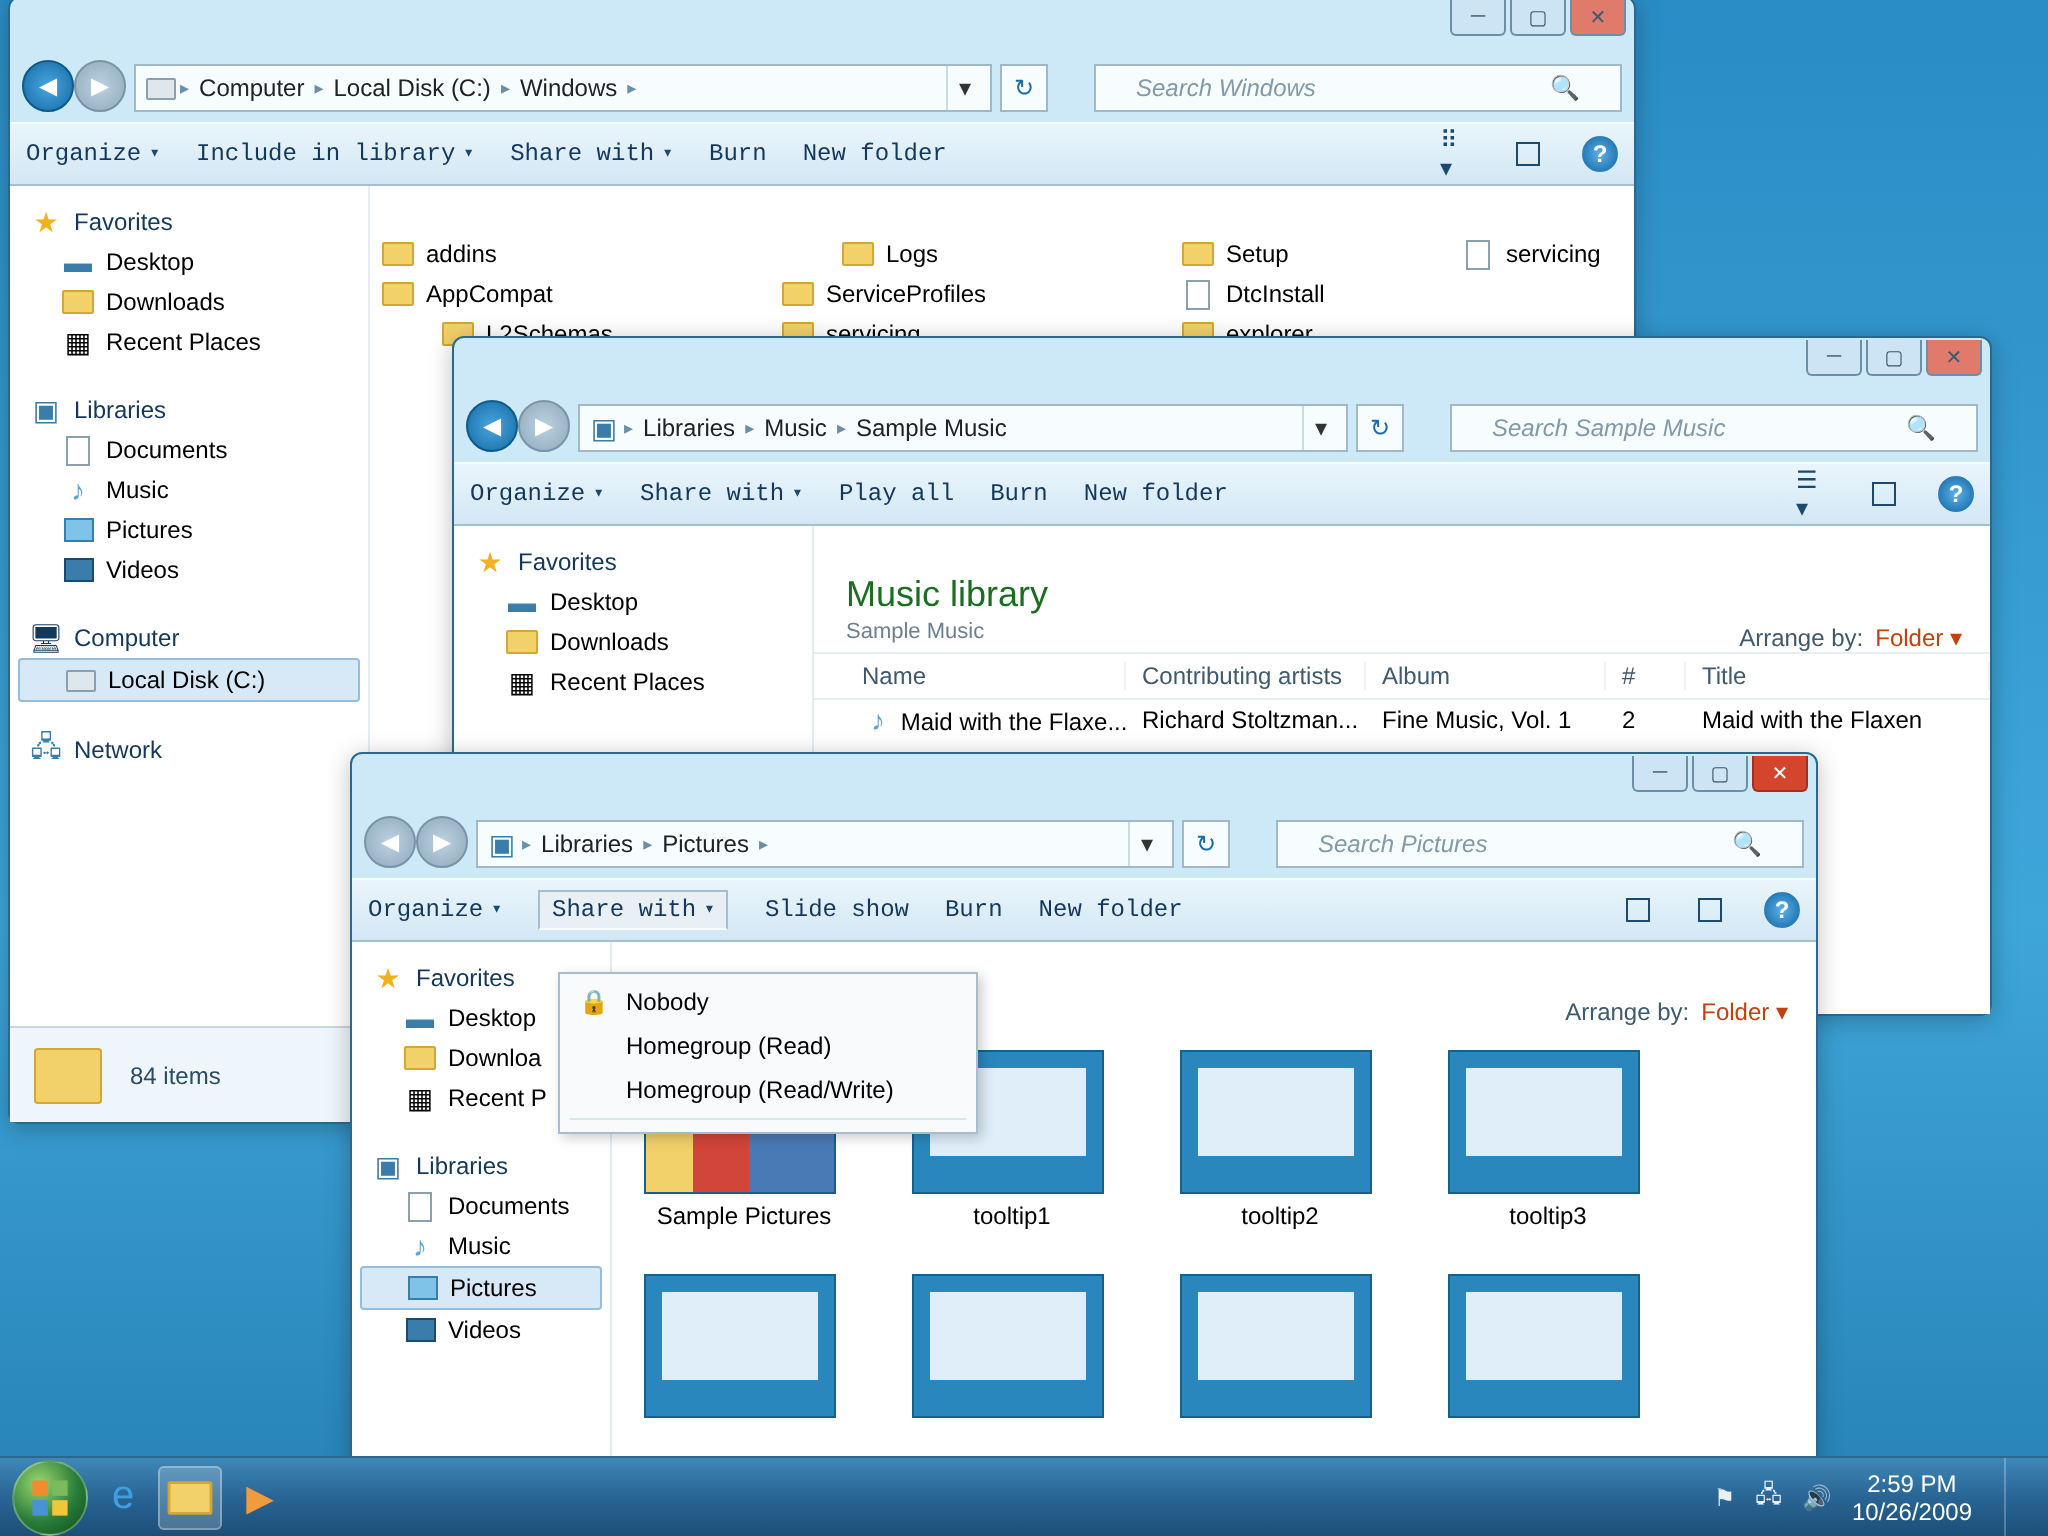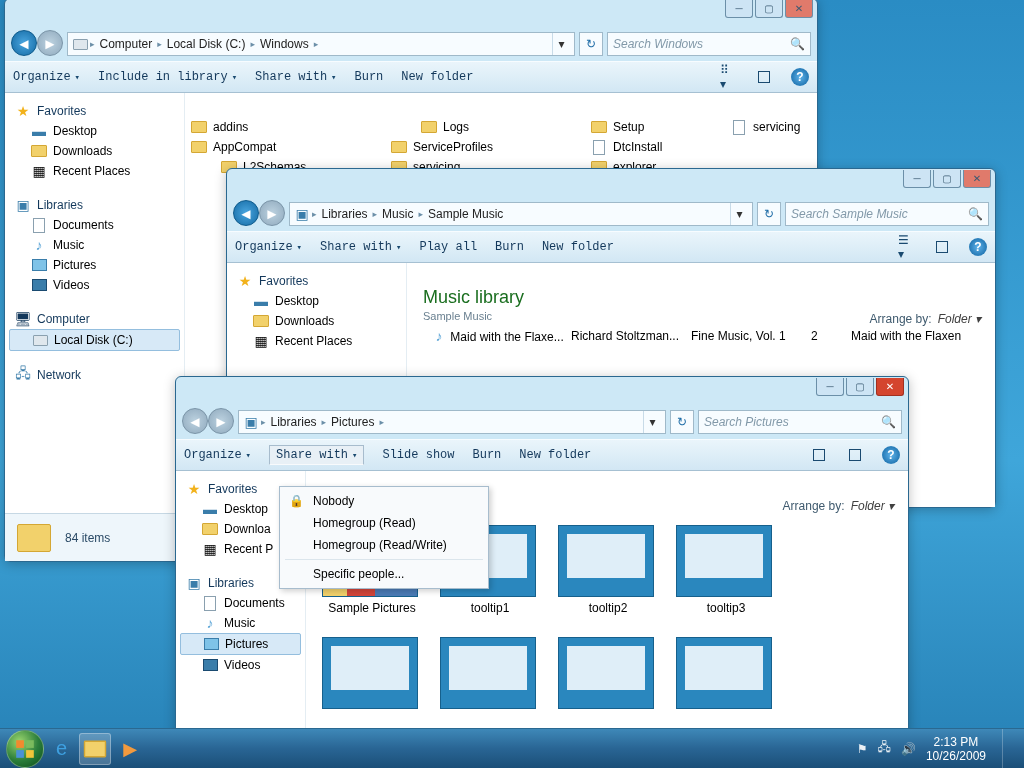--- a/index.html
+++ b/index.html
@@ -13,21 +13,21 @@
 .win-btn.close.active { background:#d4452e; color:#fff; border-color:#a03020;}
 .nav-row { height:34px; display:flex; align-items:center; gap:4px; padding:0 6px; }
 .nav-arrows { width:52px; height:28px; position:relative; display:flex; }
 .nav-arrow { width:26px; height:26px; border-radius:50%; background:radial-gradient(#4aa6e0,#146aa3); color:#fff; display:flex; align-items:center; justify-content:center; font-size:15px; border:1px solid #0d5a8c;}
 .nav-arrow.fwd { background:radial-gradient(#bcd2e0,#8fa9bd); border-color:#7a94a7;}
 .crumbs { flex:1; height:24px; background:#f7fcff; border:1px solid #9fb9c9; display:flex; align-items:center; padding:0 4px; gap:2px; }
 .crumb { padding:0 3px; color:#222; white-space:nowrap; cursor:pointer;}
 .crumb-sep { color:#6b8fa8; font-size:9px;}
 .crumb-dd { width:18px; text-align:center; color:#333; border-left:1px solid #c8dbe8; height:100%; display:flex; align-items:center; justify-content:center;}
 .refresh-btn { width:24px; height:24px; border:1px solid #9fb9c9; background:#f7fcff; display:flex; align-items:center; justify-content:center; color:#1e6ca6; }
-.search-box { width:204px; height:24px; border:1px solid #9fb9c9; background:#f7fcff; display:flex; align-items:center; justify-content:space-between; padding:0 5px; color:#8299a9; font-style:italic;}
+.search-box { width:264px; height:24px; border:1px solid #9fb9c9; background:#f7fcff; display:flex; align-items:center; justify-content:space-between; padding:0 20px; color:#8299a9; font-style:italic;margin-left:19px;}
 .search-box .mag { color:#3a7daa; font-style:normal;}
 .toolbar { height:32px; background:linear-gradient(#eaf5fb,#d2e7f4); border-top:1px solid #f7fcff; border-bottom:1px solid #a6c0d2; display:flex; align-items:center; padding:0 8px; gap:18px; }
 .tool-item { color:#13385b; cursor:pointer; white-space:nowrap; display:flex; align-items:center; gap:4px;font-family:Liberation Mono, monospace;}
 .tool-item.dd::after { content:"▾"; font-size:9px; color:#1a4a70;}
 .tool-item.open { background:#e8f0f6; border:1px solid #a7bccd; border-bottom:1px solid #f8fafc; padding:2px 6px; margin:-3px 0;}
 .tool-spacer { flex:1; }
 .tool-icon { width:18px; height:18px; display:flex; align-items:center; justify-content:center; color:#1a4a70; border:1px solid transparent;}
 .tool-icon.sq::after{content:"";width:10px;height:10px;border:1px solid #1a4a70;}
 .tool-icon.help { width:18px; height:18px; border-radius:50%; background:radial-gradient(#5fb3ea,#1468a6); color:#fff; font-weight:bold;}
 .body-area { flex:1; display:flex; background:#fff; overflow:hidden; }
@@ -46,32 +46,32 @@
 .ico.vid::before{content:"";width:13px;height:10px;background:#3a7daa;border:1px solid #1a4a70;}
 .ico.mus{color:#5aa4d6;}
 .ico.doc::before{content:"";width:10px;height:13px;background:#fff;border:1px solid #8aa0af;}
 .content { flex:1; position:relative; overflow:hidden; }
 .file-grid { padding:6px 0; display:flex; flex-wrap:wrap; flex-direction:column; height:100%; align-content:flex-start;}
 .file-item { width:170px; height:20px; display:flex; align-items:center; gap:6px; padding:0 6px; cursor:pointer;}
 .lib-header { padding:10px 16px 4px;margin-top:14px; }
 .lib-title { font-size:18px; color:#1a6e1f;}
 .lib-sub { font-size:11px; color:#6a8090; margin-top:2px;}
 .arrange { display:flex; gap:6px; align-items:center; color:#3f5a6e;}
-.arrange .link{ color:#404040; cursor:pointer;font-style:italic;}
+.arrange .link{ color:#c2410c; cursor:pointer;}
 .lib-head-row{display:flex; justify-content:space-between; align-items:flex-end; padding-right:14px;}
 .table-head { display:flex; border-top:1px solid #e8eef2; border-bottom:1px solid #e8eef2; padding:4px 0 4px 16px; color:#3f5a6e;}
 .th{padding:0 8px; border-right:1px solid #eef3f6;}
 .table-row { display:flex; padding:2px 0 2px 16px; align-items:center; cursor:pointer;}
 .td{padding:0 8px; white-space:nowrap; overflow:hidden;}
 .status-bar { height:48px; border-top:1px solid #c6d8e4; background:#eef6fb; display:flex; align-items:center; gap:14px; padding:0 12px; color:#2a4a66;}
 .status-bar .big-folder{width:34px;height:28px;background:#f2d16b;border:1px solid #d4a734;border-radius:2px;}
 .scrollbar-h { position:absolute; bottom:0; left:0; right:0; height:17px; background:#eef3f6; border-top:1px solid #d7e1e8; display:flex; align-items:center;}
 .scrollbar-h .thumb{height:13px;background:#cfe0ec;border:1px solid #a6c0d2;border-radius:2px;}
 
-.thumb-grid { padding:12px 16px; display:flex; flex-wrap:wrap; gap:22px 18px; }
+.thumb-grid { padding:12px 16px; display:flex; flex-wrap:wrap; gap:22px 34px; }
 .thumb-item { width:100px; text-align:center; cursor:pointer;}
 .thumb-img { width:96px; height:72px; background:#2b86bd; border:1px solid #16608c; margin-bottom:4px;}
 .thumb-img.samplepics{background:linear-gradient(90deg,#f2d16b 25%,#d2453a 25% 55%,#4a7ab5 55%);}
 .thumb-img.ss{background:#2a87be; position:relative; overflow:hidden;}
 .thumb-img.ss::before{content:"";position:absolute;inset:8px 8px 18px 8px;background:#dfeef8;}
 
 .context-menu { position:absolute; background:#f8fafc; border:1px solid #a7bccd; box-shadow:2px 2px 6px rgba(0,0,0,.2); padding:3px; z-index:50; }
 .cm-item { padding:4px 12px 4px 30px; cursor:pointer; white-space:nowrap; position:relative;}
 .cm-sep{height:1px;background:#dbe5ec;margin:3px 2px;}
 .cm-ico{position:absolute;left:6px;top:3px;width:16px;height:16px;display:flex;align-items:center;justify-content:center;}
@@ -309,20 +309,27 @@
       <div class="lib-head-row">
         <div class="lib-header">
           <div class="lib-title">Music library</div>
           <div class="lib-sub">Sample Music</div>
         </div>
         <div class="arrange">
             <span>Arrange by:</span>
             <span class="link"><span>Folder</span> ▾</span>
           </div>
       </div>
+      <div class="table-head">
+        <div class="th" style="width:140px">Name</div>
+        <div class="th" style="width:120px">Contributing artists</div>
+        <div class="th" style="width:120px">Album</div>
+        <div class="th" style="width:40px">#</div>
+        <div class="th" style="flex:1">Title</div>
+      </div>
       <div class="table-row">
         <div class="td" style="width:140px"><span class="ico mus">♪</span> <span>Maid with the Flaxe...</span></div>
         <div class="td" style="width:120px">Richard Stoltzman...</div>
         <div class="td" style="width:120px">Fine Music, Vol. 1</div>
         <div class="td" style="width:40px">2</div>
         <div class="td" style="flex:1">Maid with the Flaxen</div>
       </div>
     </div>
   </div>
 </div>
@@ -449,21 +456,20 @@
           </div>
       </div>
     </div>
   </div>
 
   <div class="context-menu" style="left:103px; top:109px; width:210px;">
     <div class="cm-item"><span class="cm-ico">🔒</span><span>Nobody</span></div>
     <div class="cm-item"><span>Homegroup (Read)</span></div>
     <div class="cm-item"><span>Homegroup (Read/Write)</span></div>
     <div class="cm-sep"></div>
-    <div class="cm-item"><span>Specific people...</span></div>
   </div>
 </div>
 
 <div class="taskbar">
   <div class="start-orb">
     <svg width="22" height="22" viewBox="0 0 20 20">
         <rect x="2" y="2" width="7" height="7" fill="#f28a2e"></rect>
         <rect x="11" y="2" width="7" height="7" fill="#7bbb5e"></rect>
         <rect x="2" y="11" width="7" height="7" fill="#4a92d6"></rect>
         <rect x="11" y="11" width="7" height="7" fill="#f2c53a"></rect>
@@ -476,18 +482,18 @@
       <span class="ico folder" style="transform:scale(1.4)"></span>
     </div>
   <div class="tb-item">
       <span style="font-size:18px;color:#f29a3e">▶</span>
     </div>
   <div class="tray">
     <span class="tray-icon">⚑</span>
     <span class="tray-icon">🖧</span>
     <span class="tray-icon">🔊</span>
     <div class="clock">
-      <div>2:13 PM</div>
+      <div>2:59 PM</div>
       <div>10/26/2009</div>
     </div>
     <div class="show-desktop"></div>
   </div>
 </div>
 
 </body></html>

